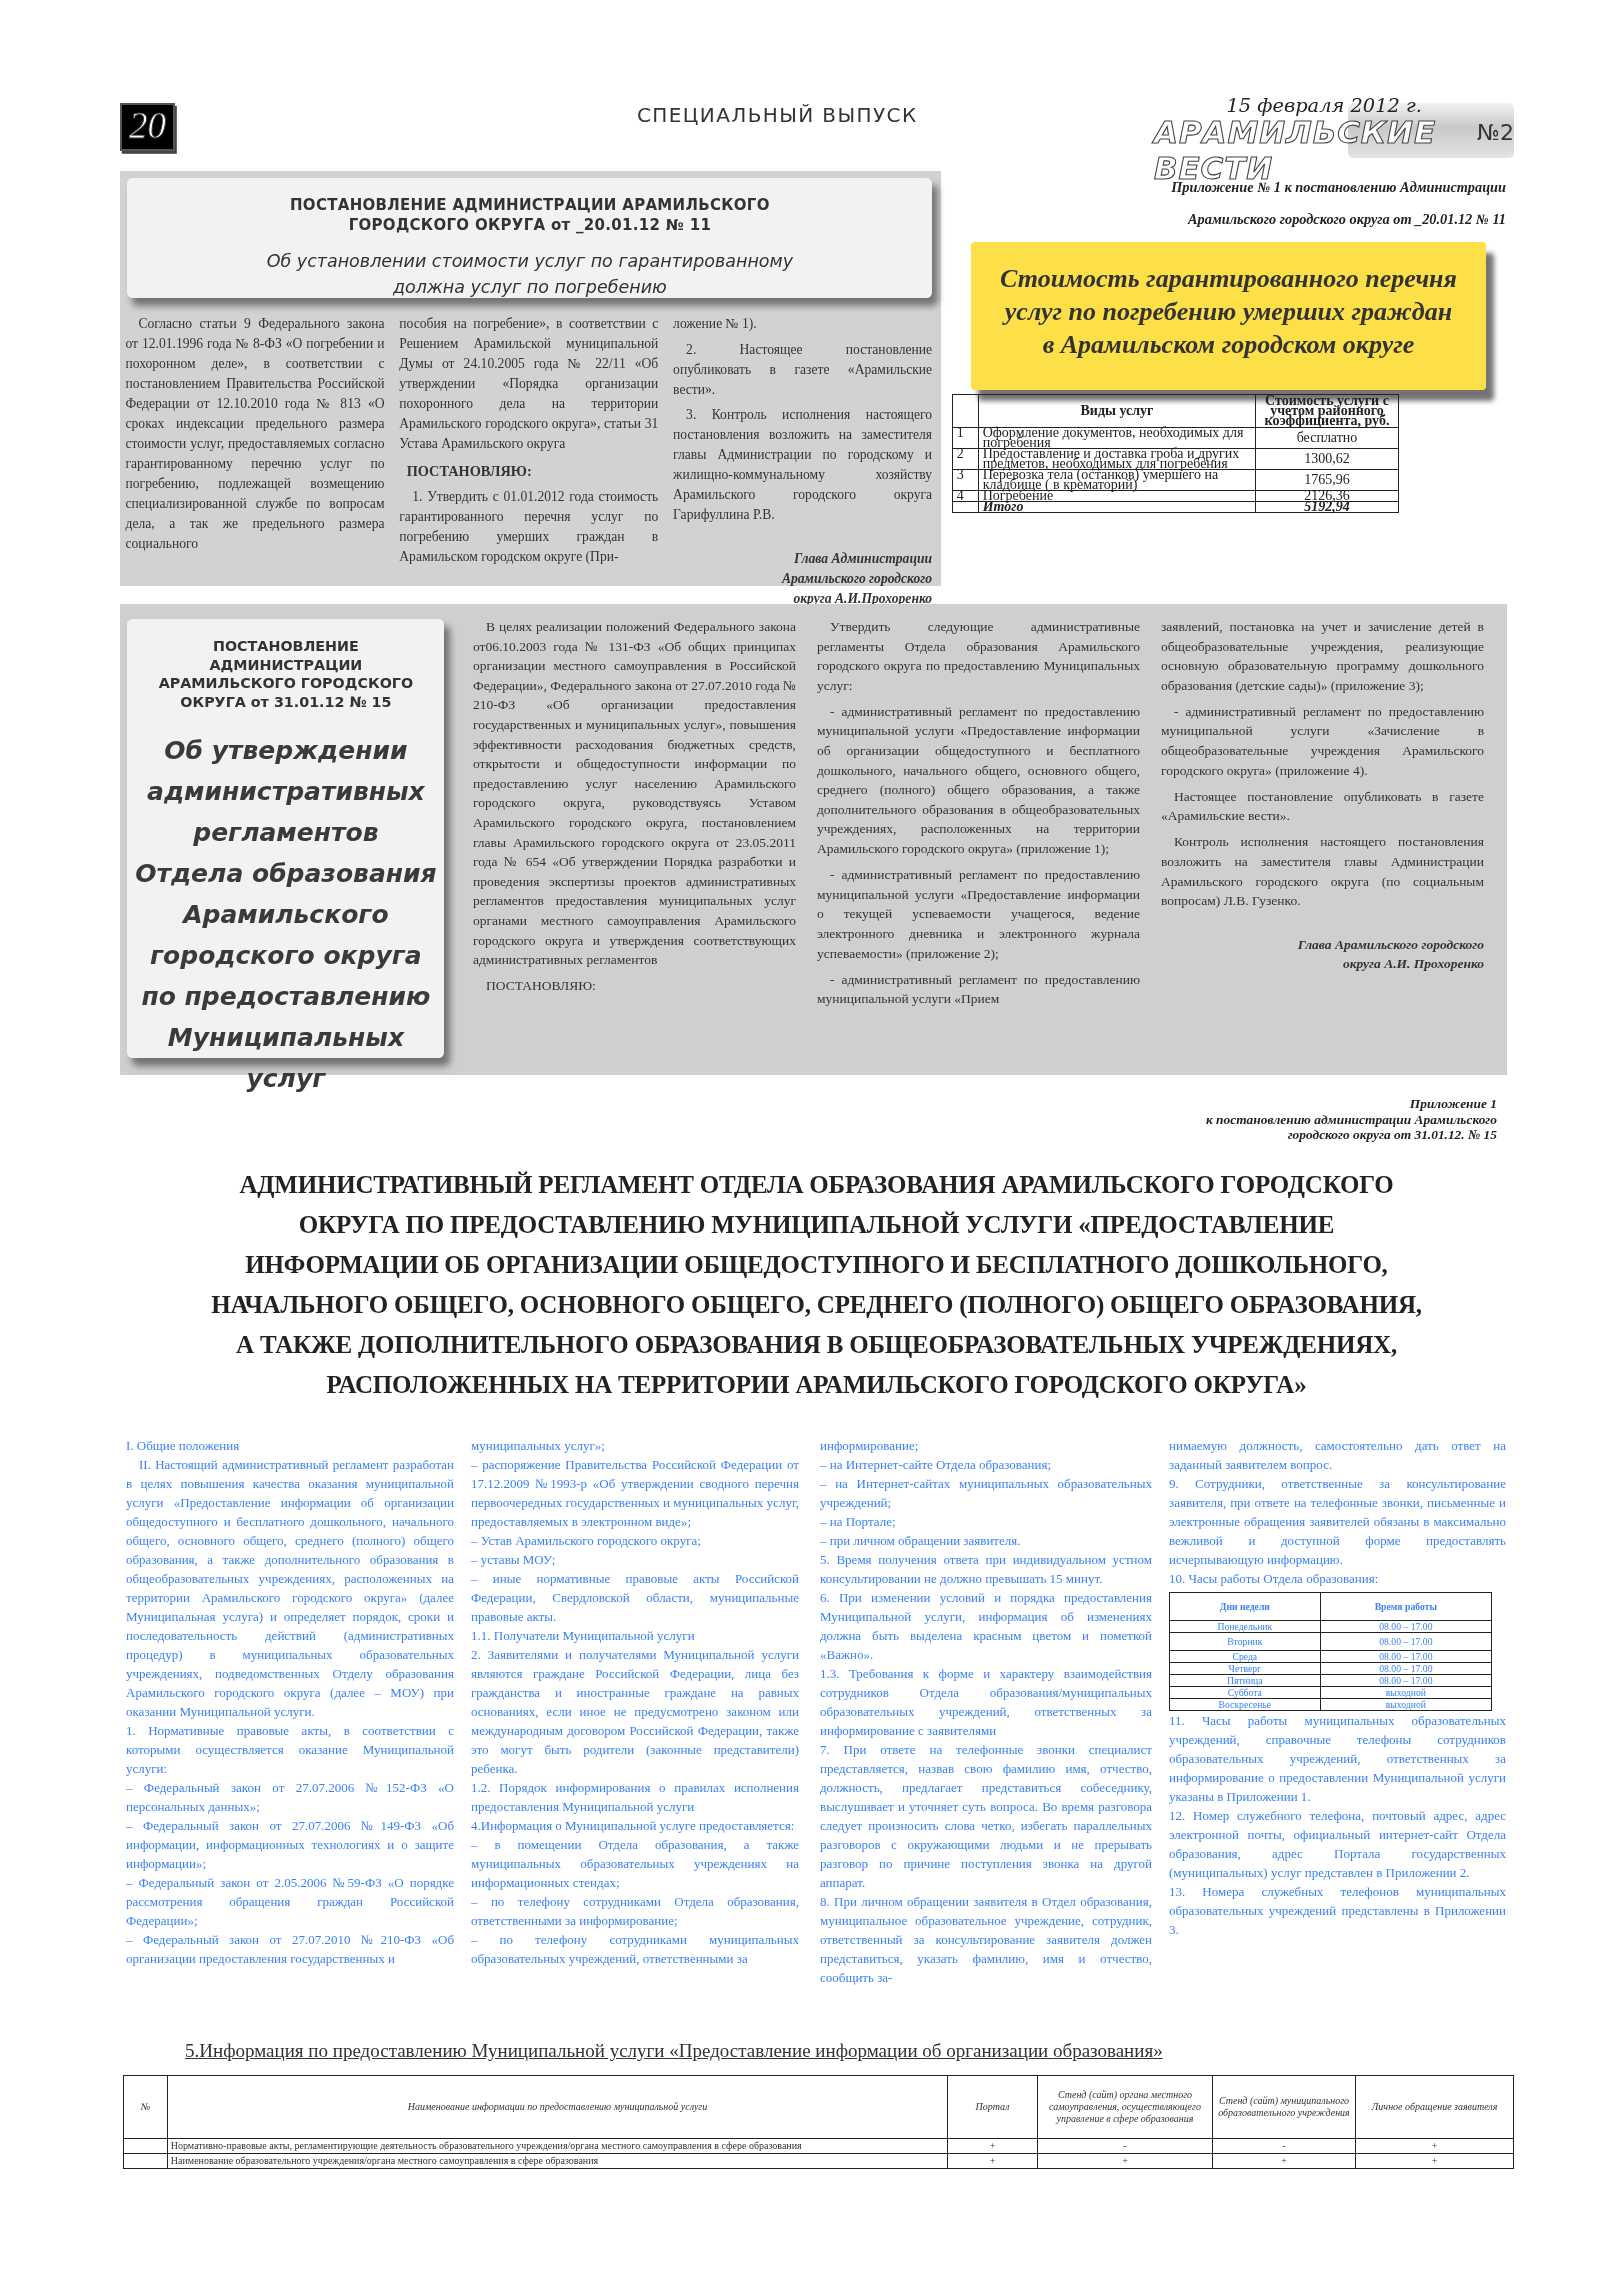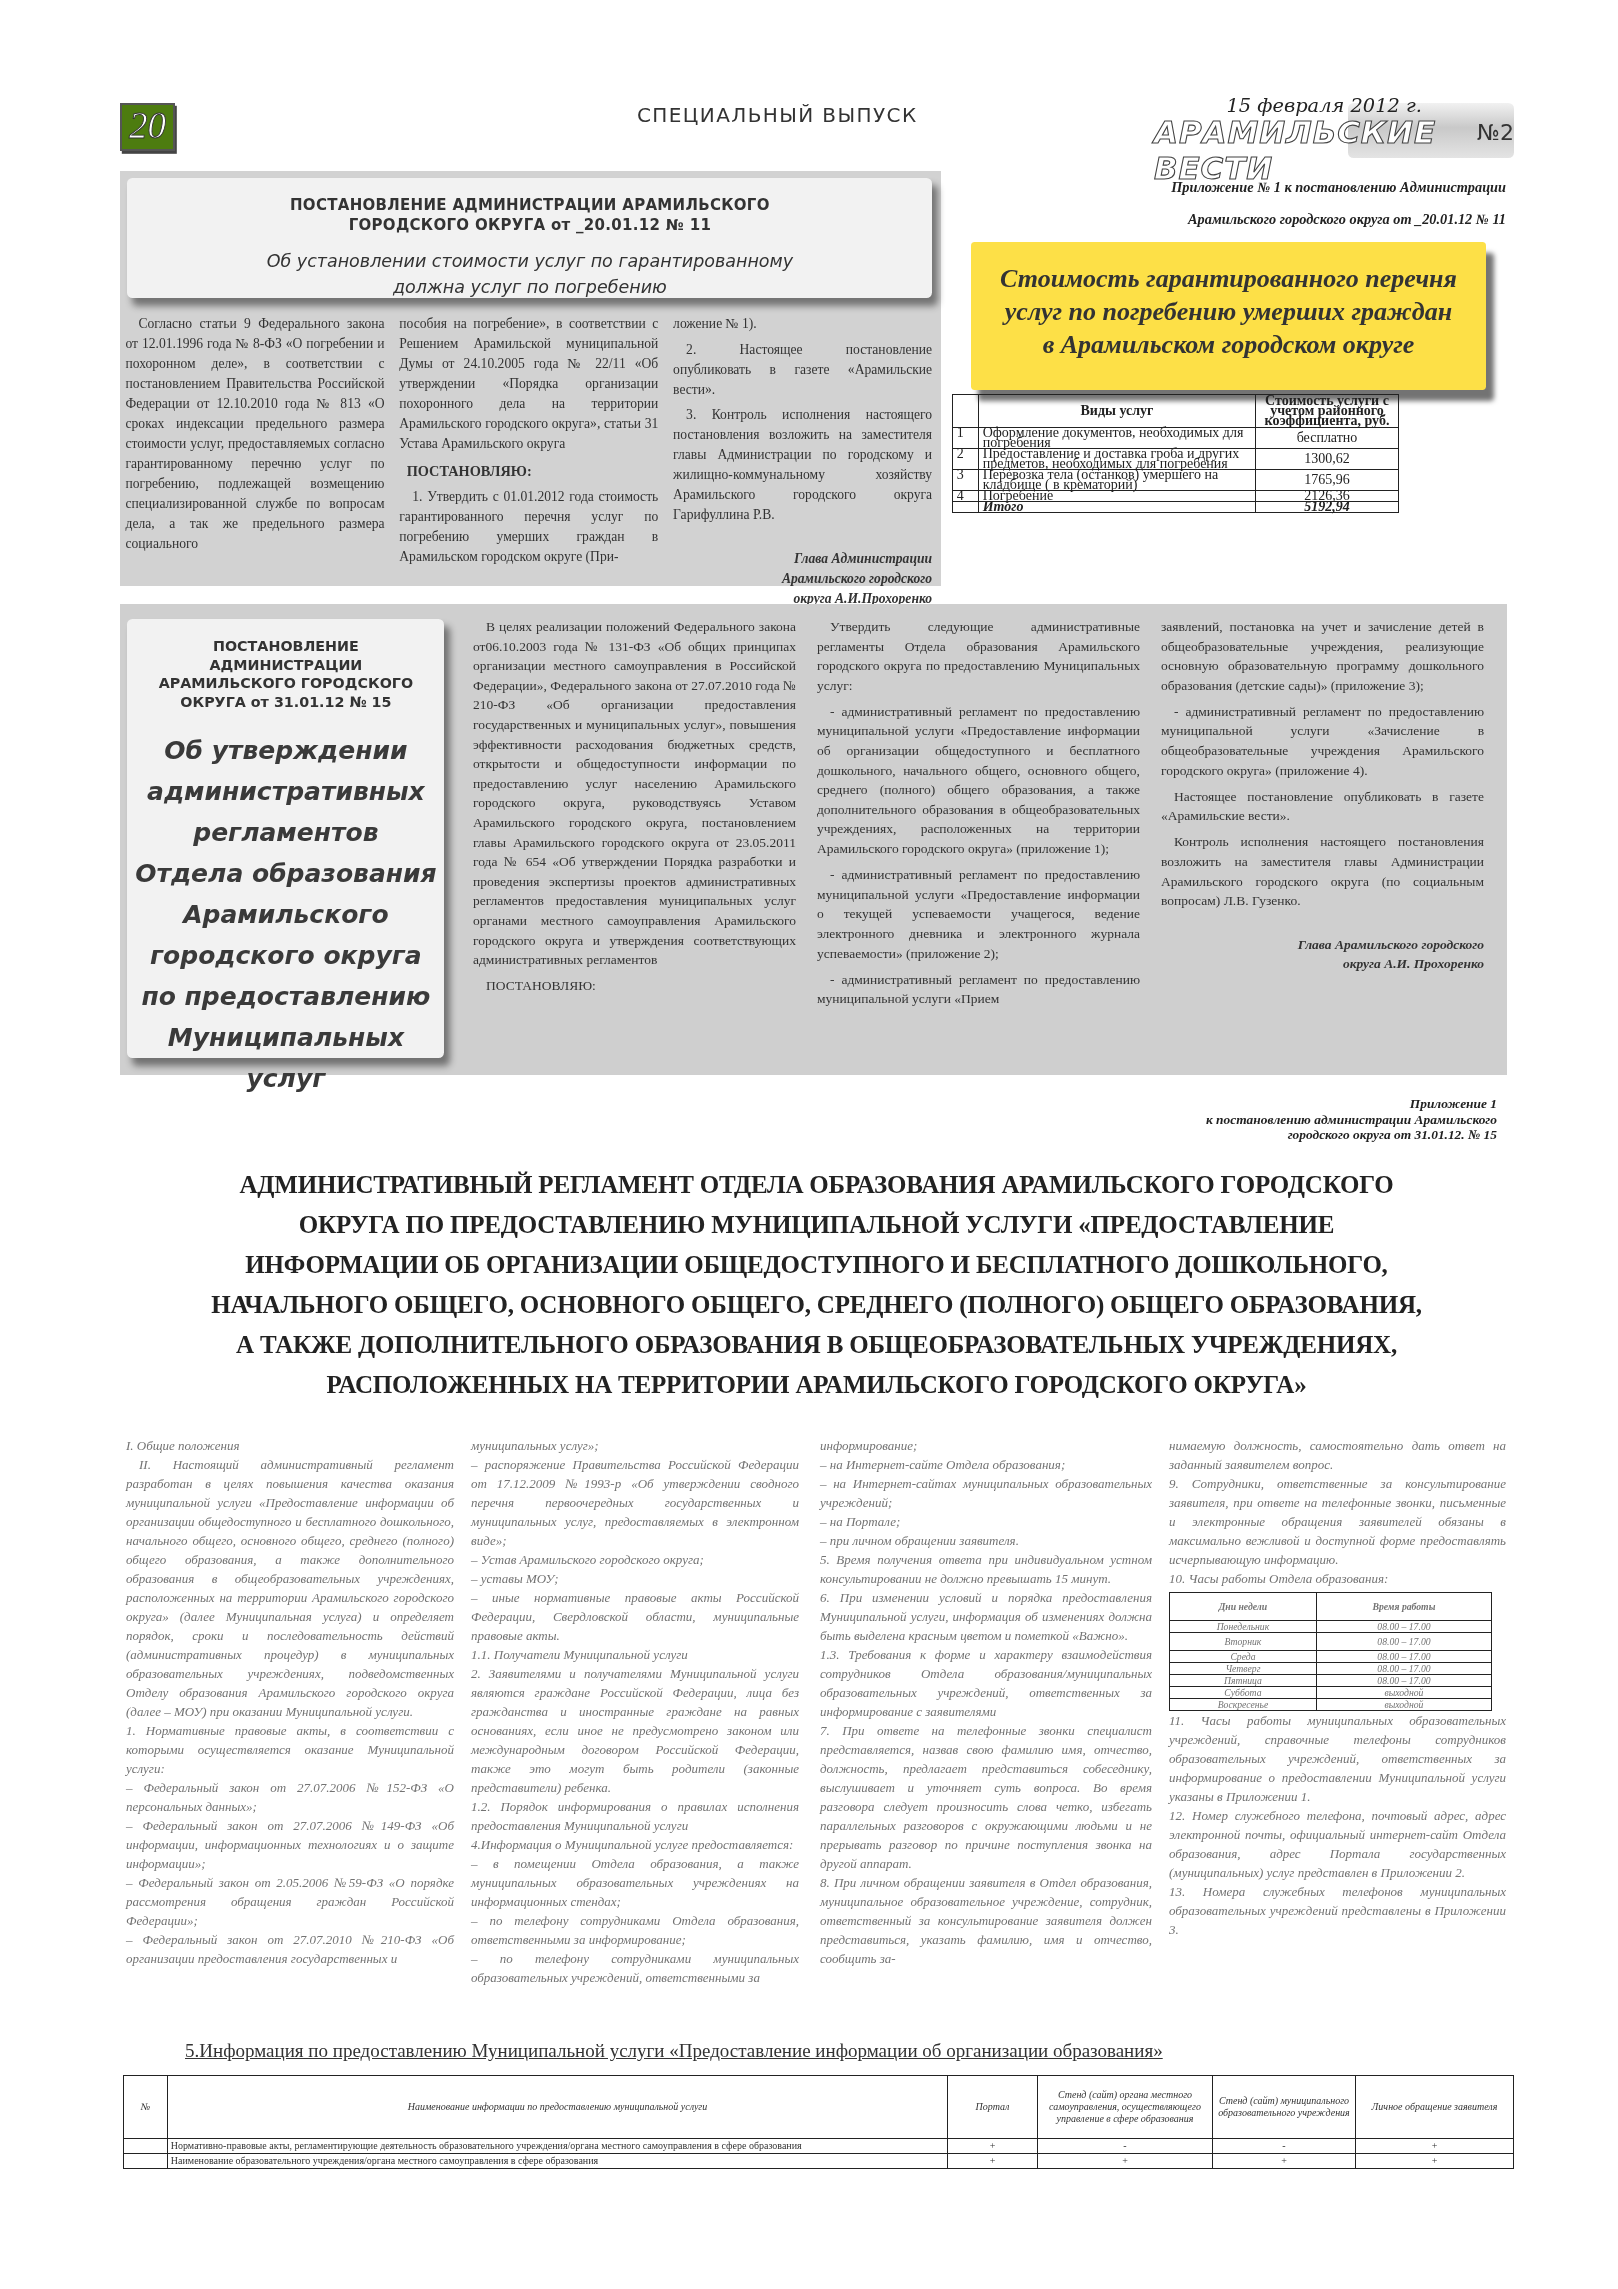--- a/index.html
+++ b/index.html
@@ -2,21 +2,21 @@
 <html style="font-size:14.8px"><head>
 <meta charset="utf-8">
 <style>
   * { box-sizing: border-box; margin: 0; padding: 0; }
   html, body { width: 1619px; height: 2290px; background: #fff; }
   body { position: relative; font-family: "Liberation Serif", serif; color: #222; overflow: hidden; }
 
   .abs { position: absolute; }
 
   
-  .page-num { left: 120px; top: 103px; width: 55px; height: 48px; background: #4d7c0f; border: 2.8px solid #555;
+  .page-num { left: 120px; top: 103px; width: 55px; height: 48px; background: #000000; border: 2.8px solid #555;
     box-shadow: 1.8px 2.8px 0 #444; color: #fff; font-family: "Liberation Serif", serif; font-style: italic;
     font-size: 37px; line-height: 42px; text-align: center; -webkit-text-stroke: 0.9px #333; }
   .special { left: 637px; top: 103px; font-family: "DejaVu Sans", sans-serif; font-size: 20px; letter-spacing: 1.4px; color: #333; }
   .masthead { left: 1154px; top: 94px; width: 360px; height: 65px; }
   .masthead .bg { position:absolute; right: 0; top: 9.2px; width: 166px; height: 55px;
     background: linear-gradient(180deg, #eee 0%, #bbb 45%, #ddd 100%); border-radius: 5.5px; opacity: .8; }
   .masthead .date { position:absolute; right: 92px; top: 0; font-family: "DejaVu Serif", serif; font-style: italic; font-size: 19.4px; color: #222; }
   .masthead .name { position:absolute; right: 18.5px; top: 20px; font-family: "DejaVu Sans", sans-serif; font-size: 31px; font-weight: bold;
     color: #fff; -webkit-text-stroke: 1.1px #444; letter-spacing: 0.9px; font-style: italic; }
   .masthead .issue { position:absolute; right: 0; top: 26px; font-family: "DejaVu Sans", sans-serif; font-size: 22px; color: #333; }
@@ -54,21 +54,21 @@
   .b2card .s { font-size: 25px; font-style: italic; font-weight: bold; line-height: 41px; margin-top: 18.5px; color: #3a3a3a; }
   .b2col { position: absolute; font-size: 13.5px; line-height: 19.6px; color: #333; text-align: justify; }
   .b2col p { margin-bottom: 6.5px; }
   .b2col .sign { margin-top: 24px; }
 
   
   .appx2 { left: 1061px; top: 1096px; width: 436px; text-align: right; font-style: italic; font-weight: bold; font-size: 13.4px; line-height: 15.7px; }
   .big-title { left: 138px; top: 1165px; width: 1357px; text-align: center; font-weight: bold; font-size: 25px; line-height: 40px; color: #222; letter-spacing: -0.2px; }
 
   
-  .body4 { position: absolute; top: 1436px; font-size: 13px; line-height: 19px; color: #737373; text-align: justify; font-style: italic; }
+  .body4 { position: absolute; top: 1436px; font-size: 13px; line-height: 19px; color: #3b82f6; text-align: justify; }
   .body4 p { margin: 0; }
 
   .hours-tbl { width: 323px; font-size: 9.7px; margin: 3.7px 0 0 0; }
   .hours-tbl td, .hours-tbl th { border: 0.9px solid #222; text-align: center; line-height: 11px; padding: 0; }
   .hours-tbl th { font-weight: bold; height: 28px; }
 
   
   .b-caption { left: 185px; top: 2040px; font-size: 19px; color: #333; text-decoration: underline; }
   .info-tbl { left: 123px; top: 2075px; width: 1391px; font-size: 10px; color: #333; }
   .info-tbl td, .info-tbl th { border: 0.9px solid #222; padding: 0.9px 2.8px; line-height: 12px; }

